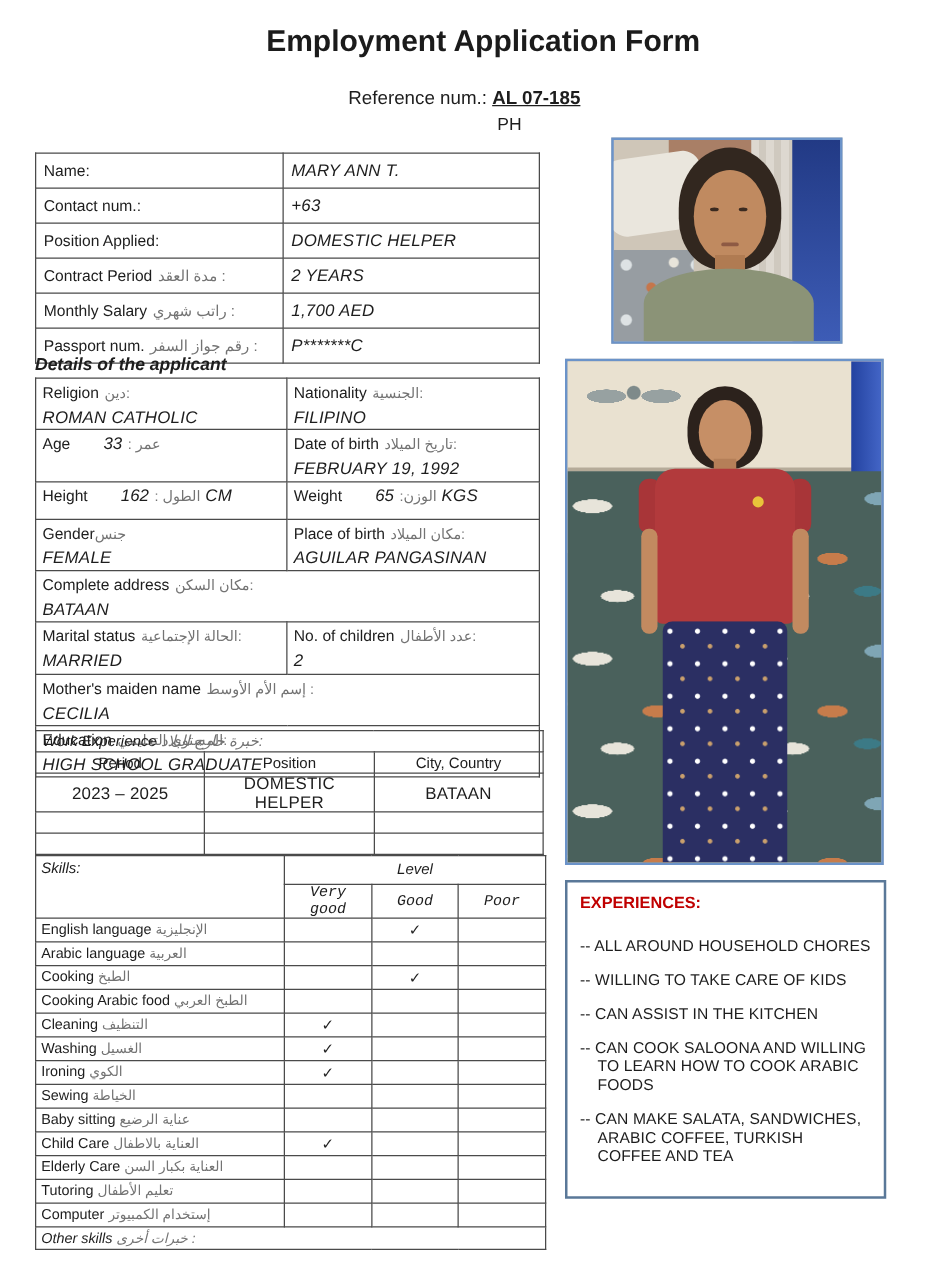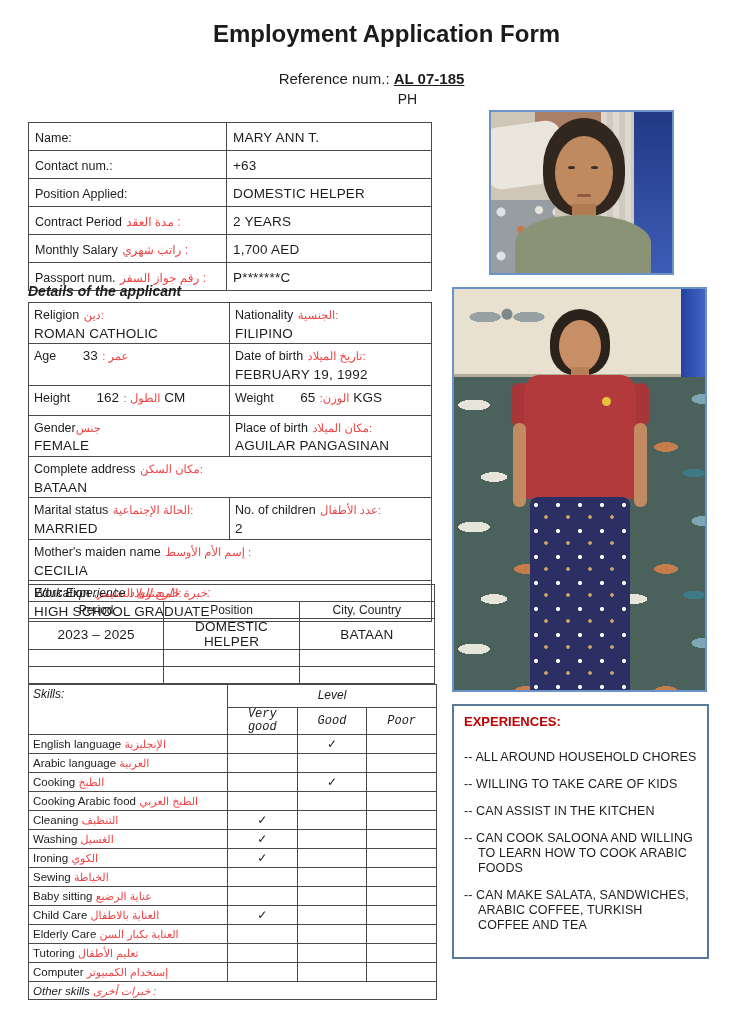--- a/index.html
+++ b/index.html
@@ -9,23 +9,23 @@
 
   
   .title{top:20px;left:15px;width:100%;text-align:center;font-size:24px;font-weight:600;color:#1b1b1b;}
   .refline{top:70px;left:0;width:100%;text-align:center;font-size:15px;}
   .refline .u{text-decoration:underline;font-weight:600;}
   .ph{top:91px;left:0;width:100%;text-align:center;text-indent:72px;font-size:14px;}
 
   
   table{border-collapse:collapse;table-layout:fixed;}
   td{border:1px solid #4a4a4a;overflow:hidden;}
-  .ar{color:#ef4444;}
+  .ar{color:#737373;}
   .en-lbl{font-size:12.5px;}
-  .val{font-size:13.5px;letter-spacing:.2px;}
+  .val{font-size:13.5px;letter-spacing:.2px;font-style:italic;}
 
   
   .summary{left:28px;top:122px;}
   .summary table{width:404px;}
   .summary td{height:25px;padding:1px 6px;vertical-align:middle;}
   .summary .c1{width:185px;}
   .summary .ar{font-size:12px;}
 
   
   .det-head{left:28px;top:283px;font-size:14px;font-weight:bold;font-style:italic;}

